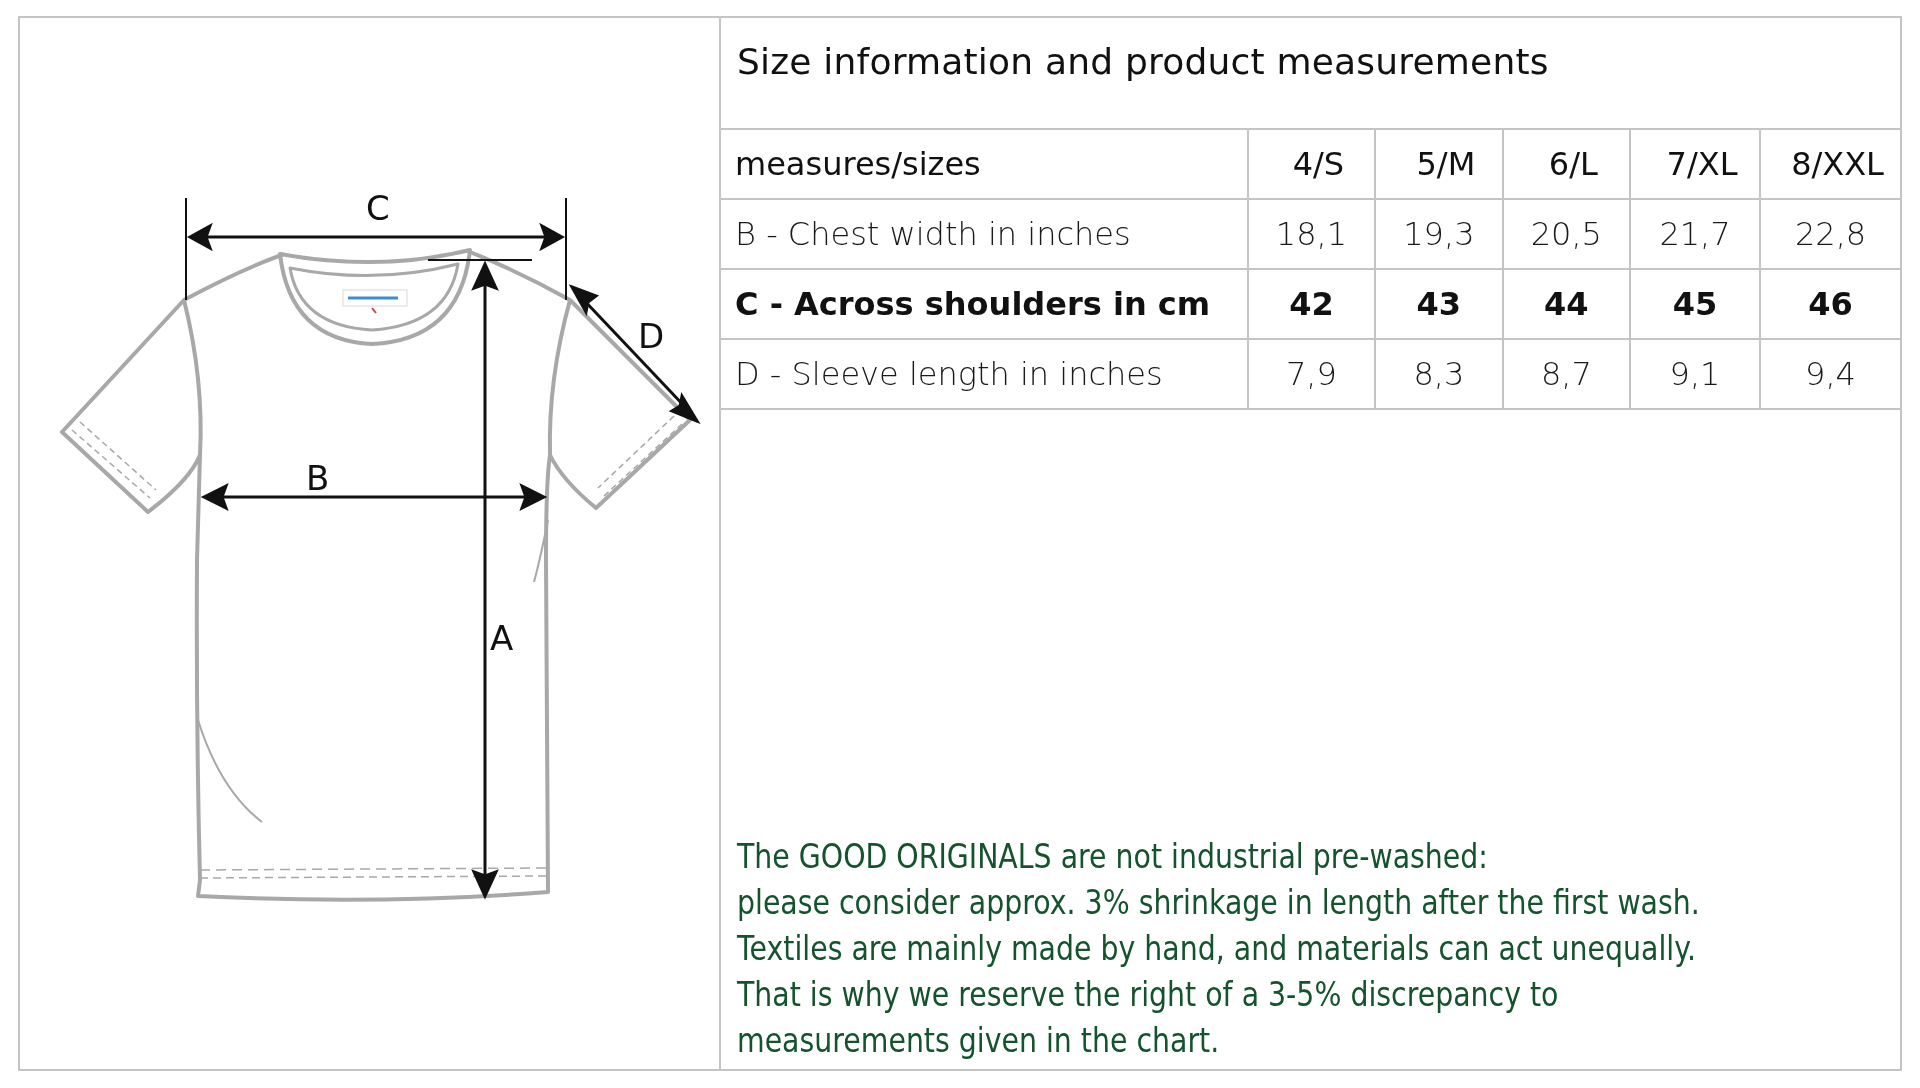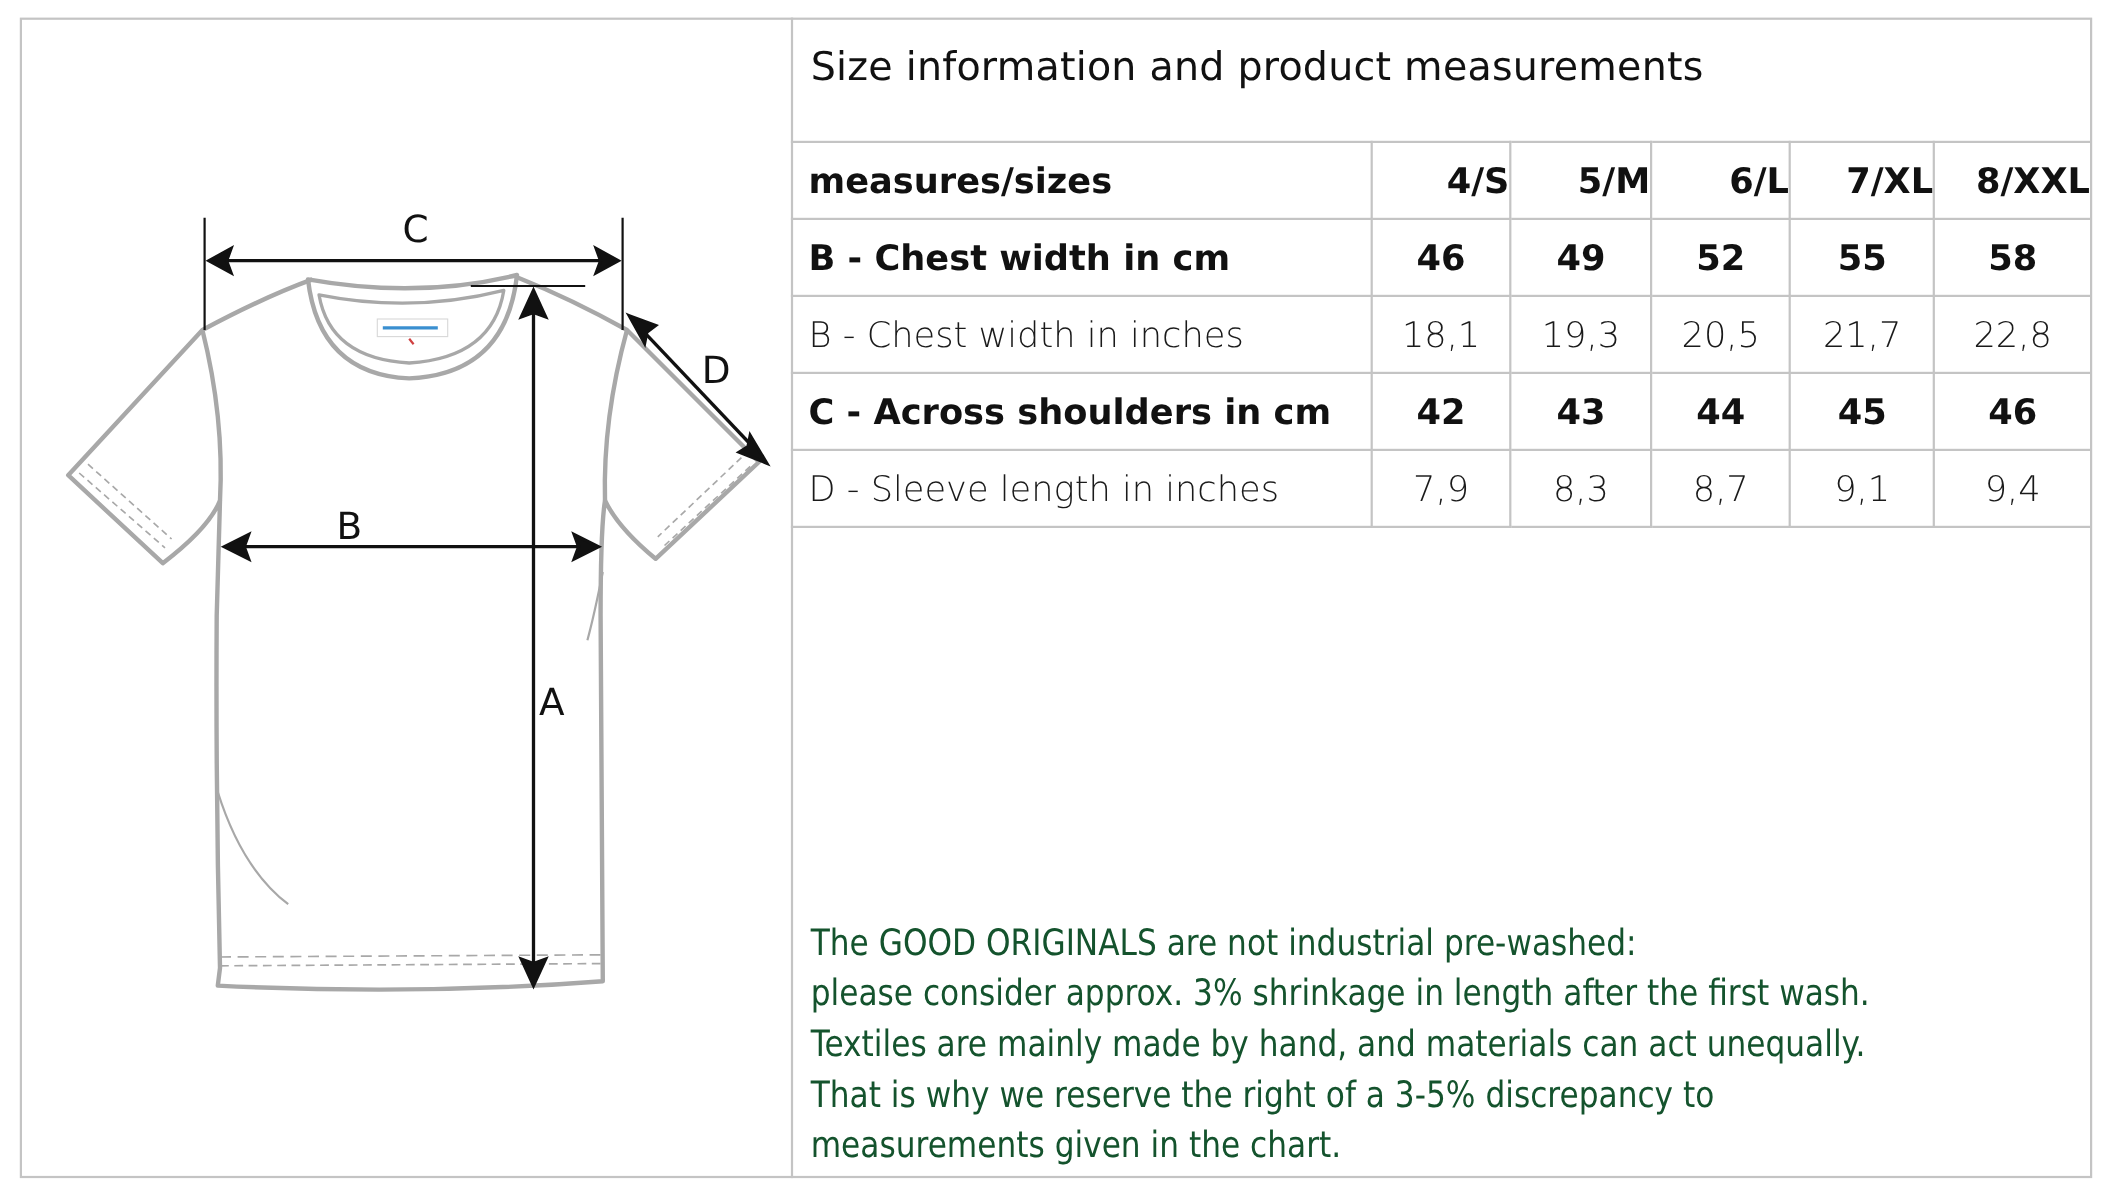--- a/index.html
+++ b/index.html
@@ -12,24 +12,24 @@
            border-left:2px solid #c4c4c4; box-sizing:border-box; }
   .title { position:absolute; left:16px; top:0; height:114px; line-height:92px;
            font-size:36px; font-weight:400; letter-spacing:0.2px; color:#111; white-space:nowrap; }
   table.sizes { position:absolute; left:-2px; top:112px; border-collapse:collapse; table-layout:fixed; }
   table.sizes td { border:2px solid #c4c4c4; height:68px; padding:0; font-size:32px; vertical-align:middle; white-space:nowrap; }
   table.sizes td.lab { width:521px; padding-left:16px; text-align:left; }
   table.sizes td.val { width:125px; text-align:center; }
   table.sizes td.val.last { width:133px; border-right:none; }
   table.sizes tr:first-child td { border-top:2px solid #c4c4c4; }
   table.sizes td.lab { border-left:none; }
-  table.sizes td.hdr { text-align:right; padding-left:14px; }
+  table.sizes td.hdr { text-align:center; padding-left:14px; }
   .bold td { font-weight:700; }
   .light td { font-weight:300; color:#1a1a1a; }
-  .hdrrow td { font-weight:700;border-radius:31px; }
+  .hdrrow td { font-weight:400;border-radius:31px; }
   .note { position:absolute; left:16px; top:818px; width:1150px; font-size:33px; line-height:46px; color:#14532d; }
   .note div { white-space:nowrap; transform:scaleX(0.86); transform-origin:left center; }
 </style>
 </head>
 <body>
 
 <div class="frame"></div>
 
 <div class="diagram">
   <svg width="698" height="1051" viewBox="20 18 698 1051">
@@ -97,28 +97,20 @@
   <table class="sizes">
     <tbody>
         <tr class="hdrrow">
       <td class="lab">measures/sizes</td>
       <td class="val hdr">4/S</td>
       <td class="val hdr">5/M</td>
       <td class="val hdr">6/L</td>
       <td class="val hdr">7/XL</td>
       <td class="val hdr last">8/XXL</td>
     </tr>
-    <tr class="bold">
-      <td class="lab">B - Chest width in cm</td>
-      <td class="val">46</td>
-      <td class="val">49</td>
-      <td class="val">52</td>
-      <td class="val">55</td>
-      <td class="val last">58</td>
-    </tr>
     <tr class="light">
       <td class="lab">B - Chest width in inches</td>
       <td class="val">18,1</td>
       <td class="val">19,3</td>
       <td class="val">20,5</td>
       <td class="val">21,7</td>
       <td class="val last">22,8</td>
     </tr>
     <tr class="bold">
       <td class="lab">C - Across shoulders in cm</td>

